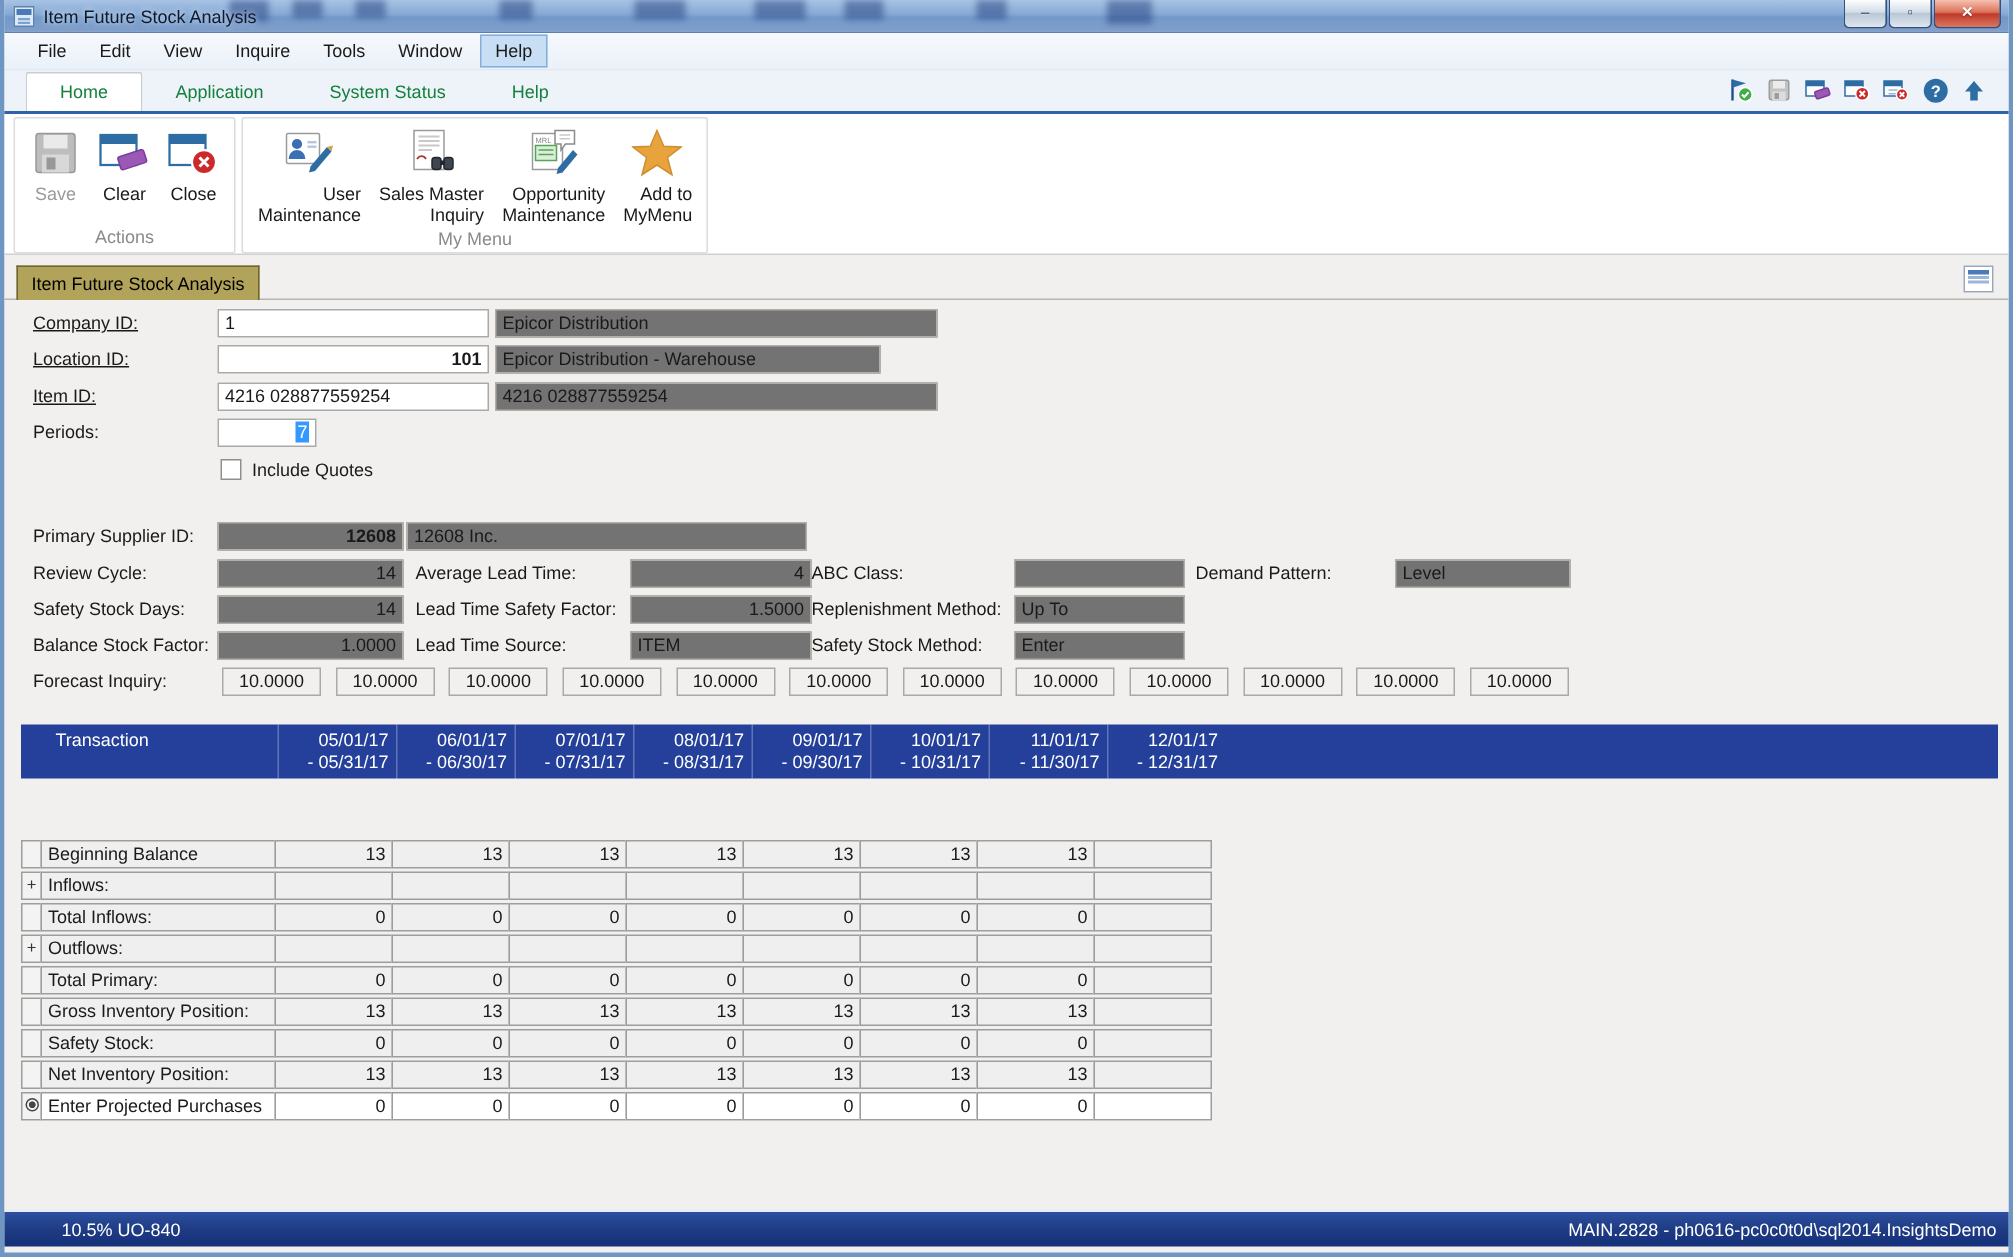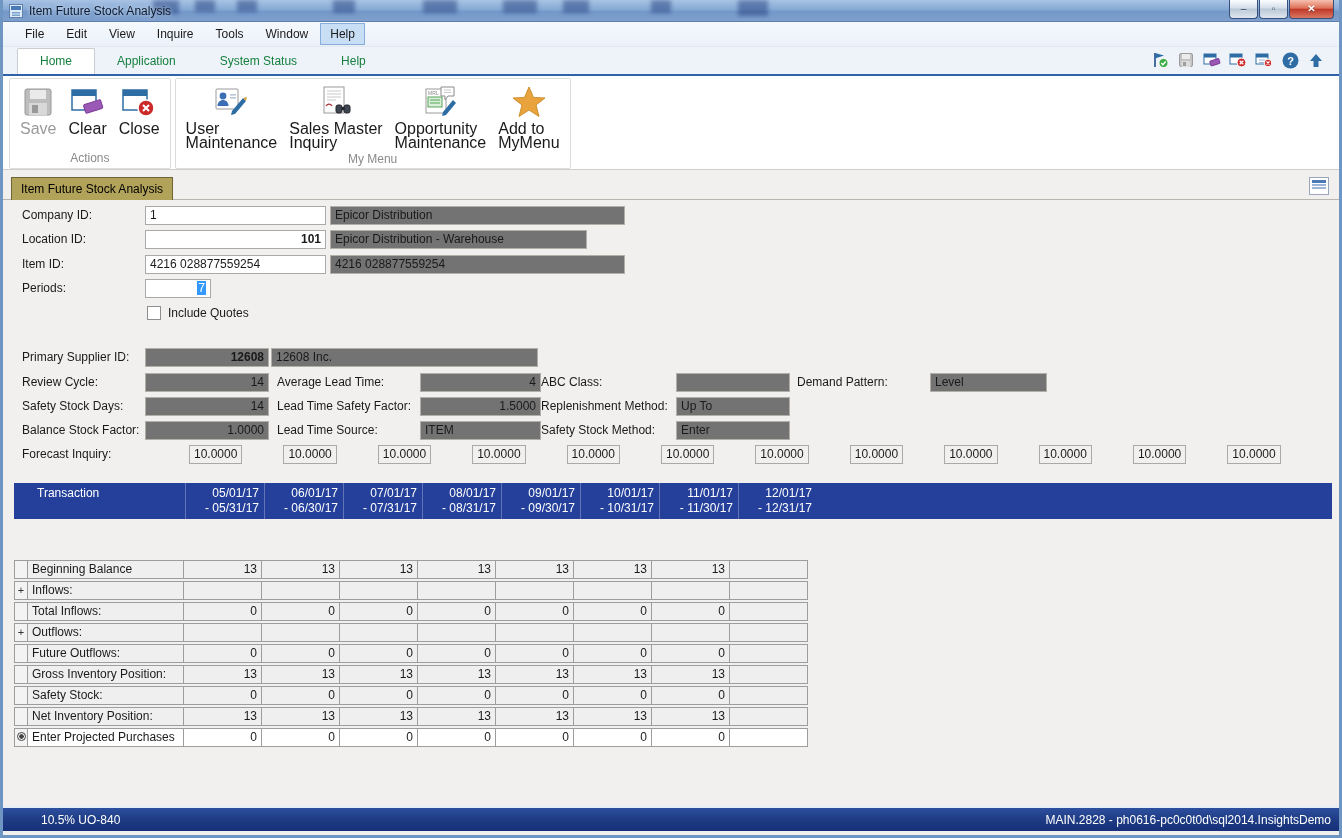--- a/index.html
+++ b/index.html
@@ -36,45 +36,45 @@
   .quickbar { position:absolute; right:14px; top:4px; display:flex; gap:8px; align-items:center; }
   .quickbar .qicon { width:18px; height:18px; display:flex; align-items:center; justify-content:center; }
   .blue-rule { height:2px; background:#2f62a8; }
 
   
   .ribbon { height:94px; background:#fff; border-bottom:1px solid #cfcfcf; display:flex; padding:2px 0 0 6px; }
   .rgroup { border:1px solid #dcdcdc; border-radius:2px; margin-right:4px; display:flex; flex-direction:column; }
   .rgroup-buttons { flex:1; display:flex; padding:3px 4px 0 4px; }
   .rbtn { display:flex; flex-direction:column; align-items:center; padding:3px 6px 0 6px; min-width:44px; }
   .rbtn .ricon { width:34px; height:34px; display:flex; align-items:center; justify-content:center; }
-  .rbtn .rlabel { margin-top:3px; text-align:left; line-height:14px; font-size:16px; white-space:pre-line; }
+  .rbtn .rlabel { margin-top:3px; text-align:right; line-height:14px; font-size:12px; white-space:pre-line; }
   .rbtn.disabled .rlabel { color:#9a9a9a; }
   .rgroup-label { text-align:center; color:#8a8a8a; font-size:12px; padding:2px 0 3px 0; }
 
   
   .content { position:relative; height:636px; background:#f1f0ee; }
   .doc-tab-line { position:absolute; left:0; right:0; top:29px; height:1px; background:#b8b5ae; }
   .doc-tab { position:absolute; left:8px; top:7px; height:23px; padding:0 9px; line-height:22px;
     background:#b2a35a; border:1px solid #6f6534; border-bottom:none; color:#000; }
   .form-view-icon { position:absolute; right:10px; top:7px; width:20px; height:18px; border:1px solid #9aa7bb; background:#fff; padding:2px; }
   .form-view-icon .bar { height:3px; background:#4a7ab8; margin-bottom:1px; }
   .form-view-icon .ln { height:2px; background:#9db6d8; margin-bottom:1px; }
 
   .lbl { position:absolute; line-height:19px; white-space:nowrap; }
-  .lbl.u { }
+  .lbl.u { text-decoration:underline; }
   .fld { position:absolute; height:19px; border:1px solid #a9a9a9; background:#fff; line-height:17px;
     padding:0 4px; white-space:nowrap; overflow:hidden; }
   .fld.ro { background:#737373; border-color:#b2afa9; }
   .fld.rt { text-align:right; }
   .fld.b { font-weight:bold; }
   .fld .sel { background:#3399ff; color:#fff; padding:0 1px; }
   .chk { position:absolute; width:14px; height:14px; border:1px solid #8e8e8e; background:#fff; }
   .forecast-row { position:absolute; left:145px; top:275px; width:898px; display:flex; justify-content:space-between; }
   .forecast-row .fbox { position:relative; width:66px; height:19px; border:1px solid #a9a9a9; background:#f1f0ee;
-    text-align:left; padding:0 4px; line-height:17px;margin-left:41px; }
+    text-align:center; padding:0 4px; line-height:17px; }
 
   
   .grid-header { position:absolute; left:11px; right:7px; top:313px; height:36px; background:#24409a; color:#fff; display:flex; }
   .gh-trans { width:171px; padding:3px 0 0 23px; }
   .gh-col { width:79px; text-align:right; padding:3px 5px 0 0; line-height:15px; border-left:1px solid rgba(255,255,255,.28); }
   .grid-row { position:absolute; display:flex; height:19px;margin-top:40px; }
   .gcell { height:19px; border:1px solid #9d9d9d; background:#efefef; line-height:17px; }
   .gcell.exp { width:14px; background:#f3f3f3; text-align:center; font-size:11px; line-height:16px; color:#333; }
   .gcell.glabel { width:157px; margin-left:-1px; padding-left:4px; white-space:nowrap; overflow:hidden; }
   .gcell.gval { width:79px; margin-left:-1px; text-align:right; padding-right:4px; }
@@ -443,21 +443,21 @@
           <div class="gcell gval"></div>
           <div class="gcell gval"></div>
           <div class="gcell gval"></div>
           <div class="gcell gval"></div>
           <div class="gcell gval"></div>
           <div class="gcell gval"></div>
           <div class="gcell gval"></div>
         </div>
         <div class="grid-row" style="left: 11px; top: 434px;">
           <div class="gcell exp"></div>
-          <div class="gcell glabel">Future Outflows:</div>
+          <div class="gcell glabel">Total Primary:</div>
           <div class="gcell gval">0</div>
           <div class="gcell gval">0</div>
           <div class="gcell gval">0</div>
           <div class="gcell gval">0</div>
           <div class="gcell gval">0</div>
           <div class="gcell gval">0</div>
           <div class="gcell gval">0</div>
           <div class="gcell gval"></div>
         </div>
         <div class="grid-row" style="left: 11px; top: 455px;">

